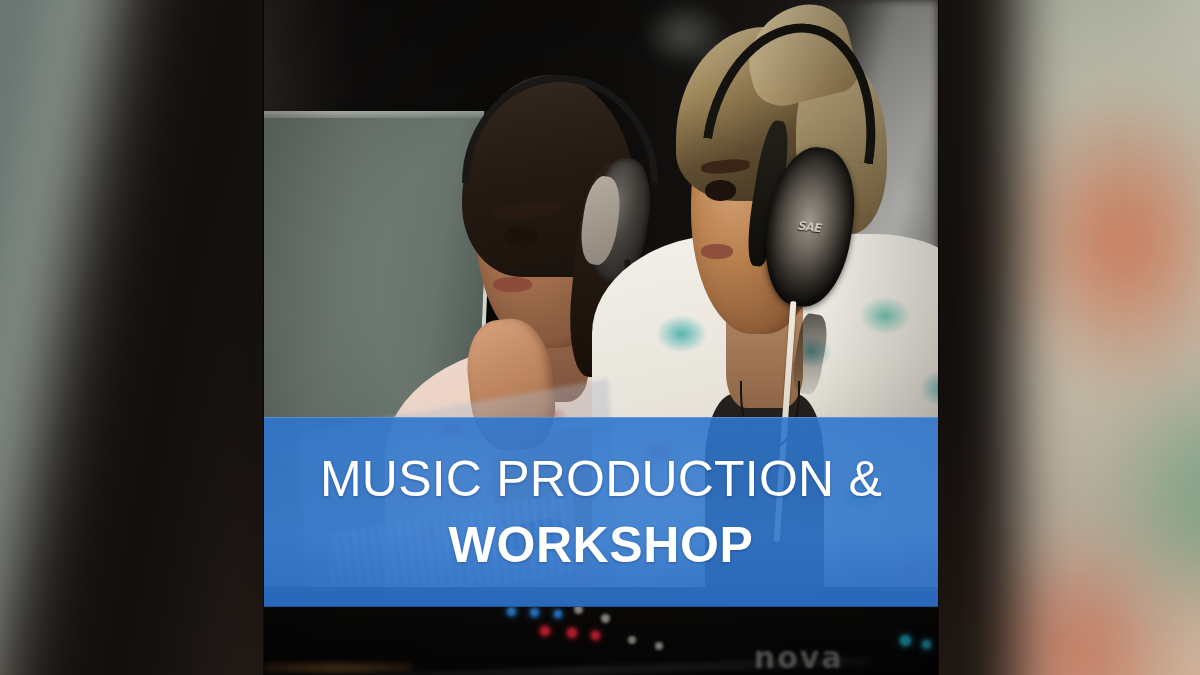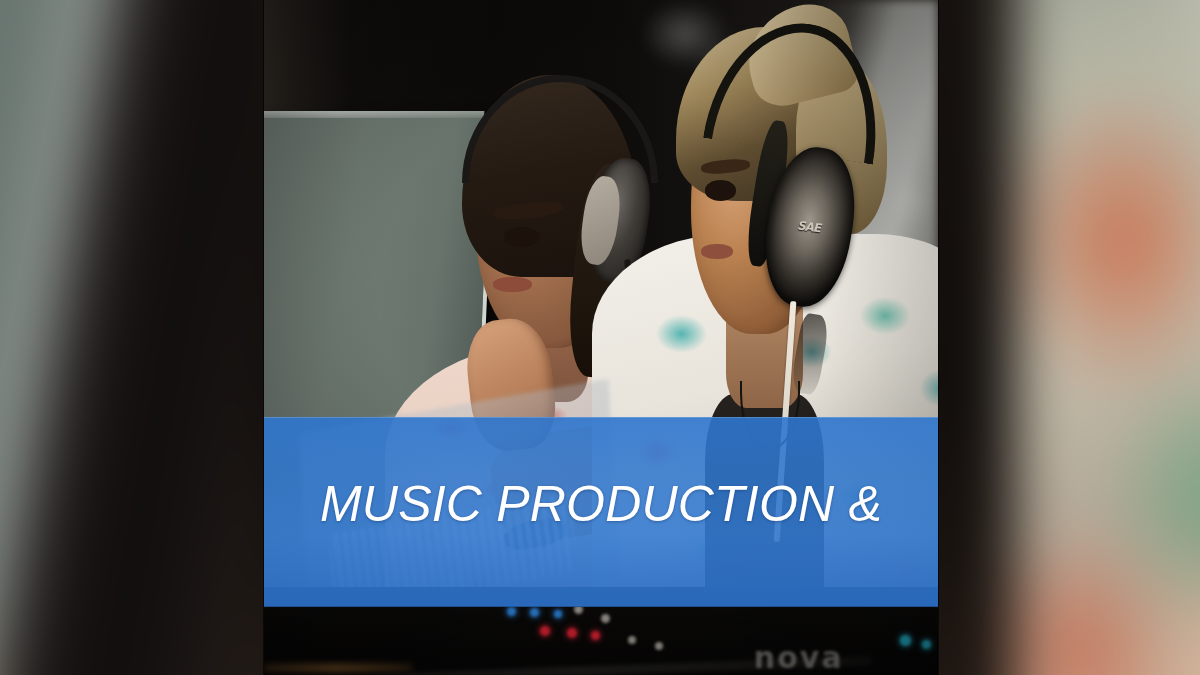--- a/index.html
+++ b/index.html
@@ -390,21 +390,21 @@
     line-height:1.02;
     white-space:nowrap;
     text-shadow:0 1px 3px rgba(10,40,90,.38);
   }
   .line-1,.line-2{
     font-size:50px;
     font-weight:400;
     letter-spacing:.2px;
     font-stretch:condensed;
   }
-  .line-1{margin-bottom:15px;font-style:italic;}
+  .line-1{margin-bottom:15px;}
   .line-2{margin-bottom:4px;}
   .line-3{
     font-size:50px;
     font-weight:700;
     letter-spacing:.6px;
   }
 </style>
 </head>
 <body>
 
@@ -487,15 +487,16 @@
       <div class="knob ph-knob-teal" style="right:1%;top:60%;width:9px;height:9px;"></div>
 
       <span class="ph-brand">nova</span>
     </div>
 
     <div class="ph-layer ph-vignette"></div>
   </div>
 
   <div class="banner">
     <div class="banner-line line-1">MUSIC PRODUCTION &amp;</div>
+    <div class="banner-line line-3">WORKSHOP</div>
   </div>
 
 </div>
 
 </body></html>

